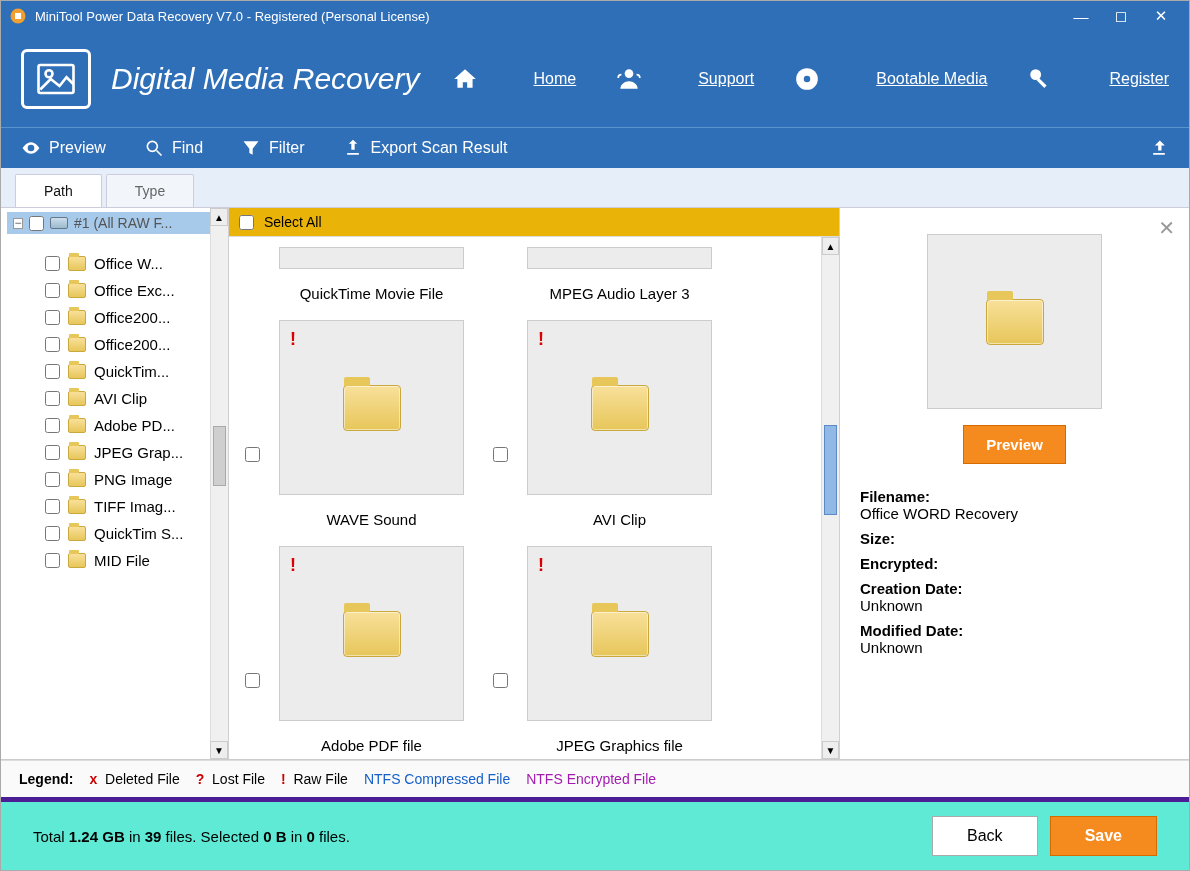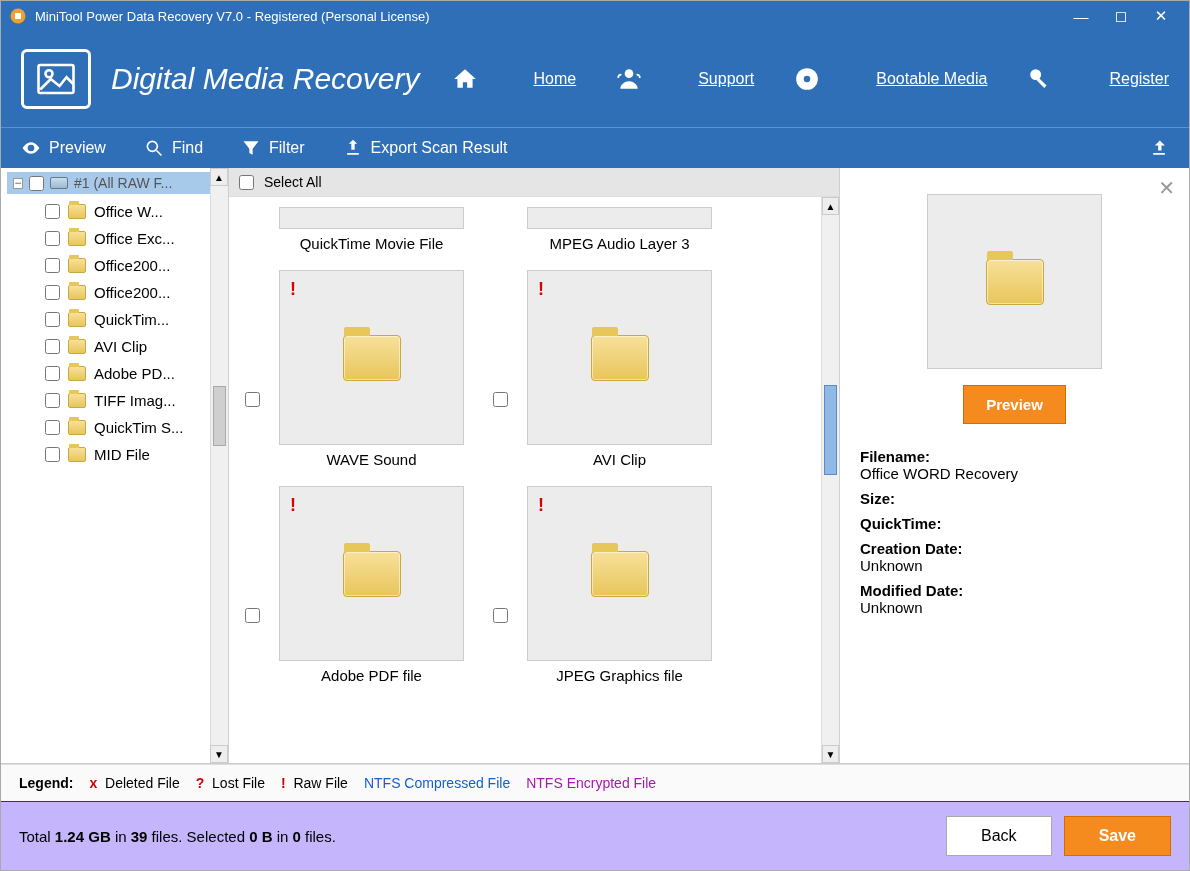--- a/index.html
+++ b/index.html
@@ -35,37 +35,37 @@
   .tree-wrap { width: 228px; border-right: 1px solid #d0d0d0; position: relative; background: #fff; overflow:hidden; }
   .tree-scroll-up, .tree-scroll-down { position: absolute; right: 0; width: 18px; height: 18px; background: #eee; border:1px solid #ccc; display:flex; align-items:center; justify-content:center; font-size:10px; cursor:pointer; }
   .tree-scroll-up { top: 0; }
   .tree-scroll-down { bottom: 0; }
   .tree-vbar { position:absolute; right:0; top:18px; bottom:18px; width:18px; background:#f0f0f0; border-left:1px solid #ddd; }
   .tree-thumb { position:absolute; left:2px; right:2px; top:200px; height:60px; background:#cfcfcf; border:1px solid #aaa; }
   .tree-root { padding: 4px 0 4px 6px; }
   .tree-root .root-row { background: #a7c9ea; display: flex; align-items: center; gap: 6px; padding: 3px 6px; font-size: 14px; color: #555; white-space: nowrap; overflow:hidden; }
   .tree-root .exp { font-size: 12px; color:#666; width:10px; text-align:center; cursor:pointer; border:1px solid #999; line-height:9px; height:11px; background:#fff;}
   .tree-root .root-row .drive-ic { width:18px; height:12px; background:linear-gradient(#cde,#9bc); border:1px solid #678; border-radius:2px;}
-  .tree-children { padding-left: 34px; padding-top:4px; }
+  .tree-children { padding-left: 34px; padding-top:16px; }
   .tree-item { display: flex; align-items: center; gap: 8px; padding: 5px 4px; font-size: 15px; white-space: nowrap; overflow: hidden; text-overflow: ellipsis; }
   .folder-ic { width:18px; height:15px; background: linear-gradient(#f8e09a,#e7c65a); border:1px solid #c9a83e; border-radius:2px; position:relative; }
   .folder-ic::before { content:""; position:absolute; top:-4px; left:0; width:10px; height:4px; background:#e7c65a; border-radius:1px 1px 0 0; }
   input[type=checkbox] { width:15px; height:15px; }
   
   .grid-wrap { flex: 1; display: flex; flex-direction: column; overflow: hidden; position:relative; }
-  .select-all-bar { background: #e5e5e5; padding: 6px 10px; display: flex; align-items: center; gap: 10px; font-size: 14px; border-bottom:1px solid #ddd; }
+  .select-all-bar { background: #eab308; padding: 6px 10px; display: flex; align-items: center; gap: 10px; font-size: 14px; border-bottom:1px solid #ddd; }
   .grid-scroll { flex:1; overflow:hidden; position:relative; padding-top:10px; }
   .grid-inner { display:flex; flex-wrap:wrap; gap:18px 18px; padding:0 16px 16px 16px; justify-content:flex-start; align-content:flex-start; }
   .thumb-cell { width:230px; display:flex; align-items:center; gap:8px; }
   .thumb-cell input[type=checkbox] { margin-top:60px; }
   .thumb-box { flex:1; display:flex; flex-direction:column; align-items:center; }
   .thumb-img { width:185px; height:175px; background:#ececec; border:1px solid #ccc; position:relative; display:flex; align-items:center; justify-content:center; }
   .thumb-img.stub { height:22px; }
   .thumb-img .excl { position:absolute; top:8px; left:10px; color:#d00; font-weight:bold; font-size:18px; }
-  .thumb-label { margin-top:6px; font-size:15px; text-align:center; }
+  .thumb-label { margin-top:16px; font-size:15px; text-align:center; }
   .big-folder { width:58px; height:46px; background: linear-gradient(#f8e09a,#e7c65a); border:1px solid #c9a83e; border-radius:4px; position:relative; box-shadow: inset 0 0 0 1px rgba(255,255,255,.5); }
   .big-folder::before { content:""; position:absolute; top:-9px; left:0; width:26px; height:9px; background:#e7c65a; border-radius:2px 2px 0 0; }
   .vscroll-right { position:absolute; right:0; top:0; bottom:0; width:18px; background:#f0f0f0; border-left:1px solid #ddd; }
   .vscroll-right .arrow { height:18px; display:flex; align-items:center; justify-content:center; font-size:10px; background:#eee; border:1px solid #ccc; cursor:pointer;}
   .vscroll-right .track { position:absolute; top:18px; bottom:18px; left:0; right:0; }
   .vscroll-right .thumb { position:absolute; left:2px; right:2px; top:170px; height:90px; background:#92b9e6; border:1px solid #5b8bc7; }
   
   .preview-panel { width:350px; border-left:1px solid #d0d0d0; padding:16px 20px 10px 20px; position:relative; display:flex; flex-direction:column; align-items:center; font-size:15px; }
   .preview-panel .close-x { position:absolute; top:8px; right:14px; color:#999; font-size:20px; cursor:pointer; }
   .pv-box { width:175px; height:175px; border:1px solid #ccc; background:#ececec; display:flex; align-items:center; justify-content:center; margin-top:10px; }
@@ -76,21 +76,21 @@
   .pv-row .v { flex:1; }
   
   .legend { padding:10px 18px; display:flex; align-items:center; gap:16px; font-size:14px; border-top:1px solid #ddd; background:#fafafa; }
   .legend b { font-weight:700; }
   .legend .red-x { color:#c00; font-weight:700; }
   .legend .red-q { color:#c00; font-weight:700; }
   .legend .red-e { color:#c00; font-weight:700; }
   .legend .blue { color:#1560c9; }
   .legend .green { color:#a21caf; }
   
-  .footer { padding:14px 18px; display:flex; align-items:center; border-top:1px solid #4c1d95; background:#c4b5fd; }
+  .footer { padding:14px 32px; display:flex; align-items:center; border-top:5px solid #4c1d95; background:#5eead4; }
   .footer .status { font-size:15px; }
   .footer .status b { font-weight:700; }
   .footer-spacer { flex:1; }
   .btn { padding:10px 34px; border:1px solid #aaa; background:#fff; cursor:pointer; font-size:16px; margin-left:12px; }
   .btn.primary { background:#f58a1f; color:#fff; border-color:#d56a00; font-weight:600; }
 </style>
 </head>
 <body>
 
 <div class="window">
@@ -177,20 +177,24 @@
       <span>Export Scan Result</span>
     </div>
     <div class="tb-spacer"></div>
     <div class="tb-item">
       <svg viewBox="0 0 24 24">
           <path d="M5 20h14v-2H5zM13 3l6 6h-4v6h-4V9H7z"></path>
         </svg>
     </div>
   </div>
 
+  <div class="tabbar">
+    <div class="tab active">Path</div>
+    <div class="tab">Type</div>
+  </div>
 
   <div class="main">
 
     <div class="tree-wrap">
       <div class="tree-root">
         <div class="root-row">
           <span class="exp">−</span>
           <input type="checkbox" style="">
           <span class="drive-ic"></span>
           <span>#1 (All RAW F...</span>
@@ -227,20 +231,30 @@
               <span>AVI Clip</span>
             </div>
             <div class="tree-item">
               <input type="checkbox" style="">
               <span class="folder-ic"></span>
               <span>Adobe PD...</span>
             </div>
             <div class="tree-item">
               <input type="checkbox" style="">
               <span class="folder-ic"></span>
+              <span>JPEG Grap...</span>
+            </div>
+            <div class="tree-item">
+              <input type="checkbox" style="">
+              <span class="folder-ic"></span>
+              <span>PNG Image</span>
+            </div>
+            <div class="tree-item">
+              <input type="checkbox" style="">
+              <span class="folder-ic"></span>
               <span>TIFF Imag...</span>
             </div>
             <div class="tree-item">
               <input type="checkbox" style="">
               <span class="folder-ic"></span>
               <span>QuickTim S...</span>
             </div>
             <div class="tree-item">
               <input type="checkbox" style="">
               <span class="folder-ic"></span>
@@ -336,21 +350,21 @@
       <div class="pv-meta">
         <div class="pv-row">
             <span class="k">Filename:</span>
             <span class="v">Office WORD Recovery</span>
           </div>
         <div class="pv-row">
             <span class="k">Size:</span>
             <span class="v"></span>
           </div>
         <div class="pv-row">
-            <span class="k">QuickTime:</span>
+            <span class="k">Encrypted:</span>
             <span class="v"></span>
           </div>
         <div class="pv-row">
             <span class="k">Creation Date:</span>
             <span class="v">Unknown</span>
           </div>
         <div class="pv-row">
             <span class="k">Modified Date:</span>
             <span class="v">Unknown</span>
           </div>

